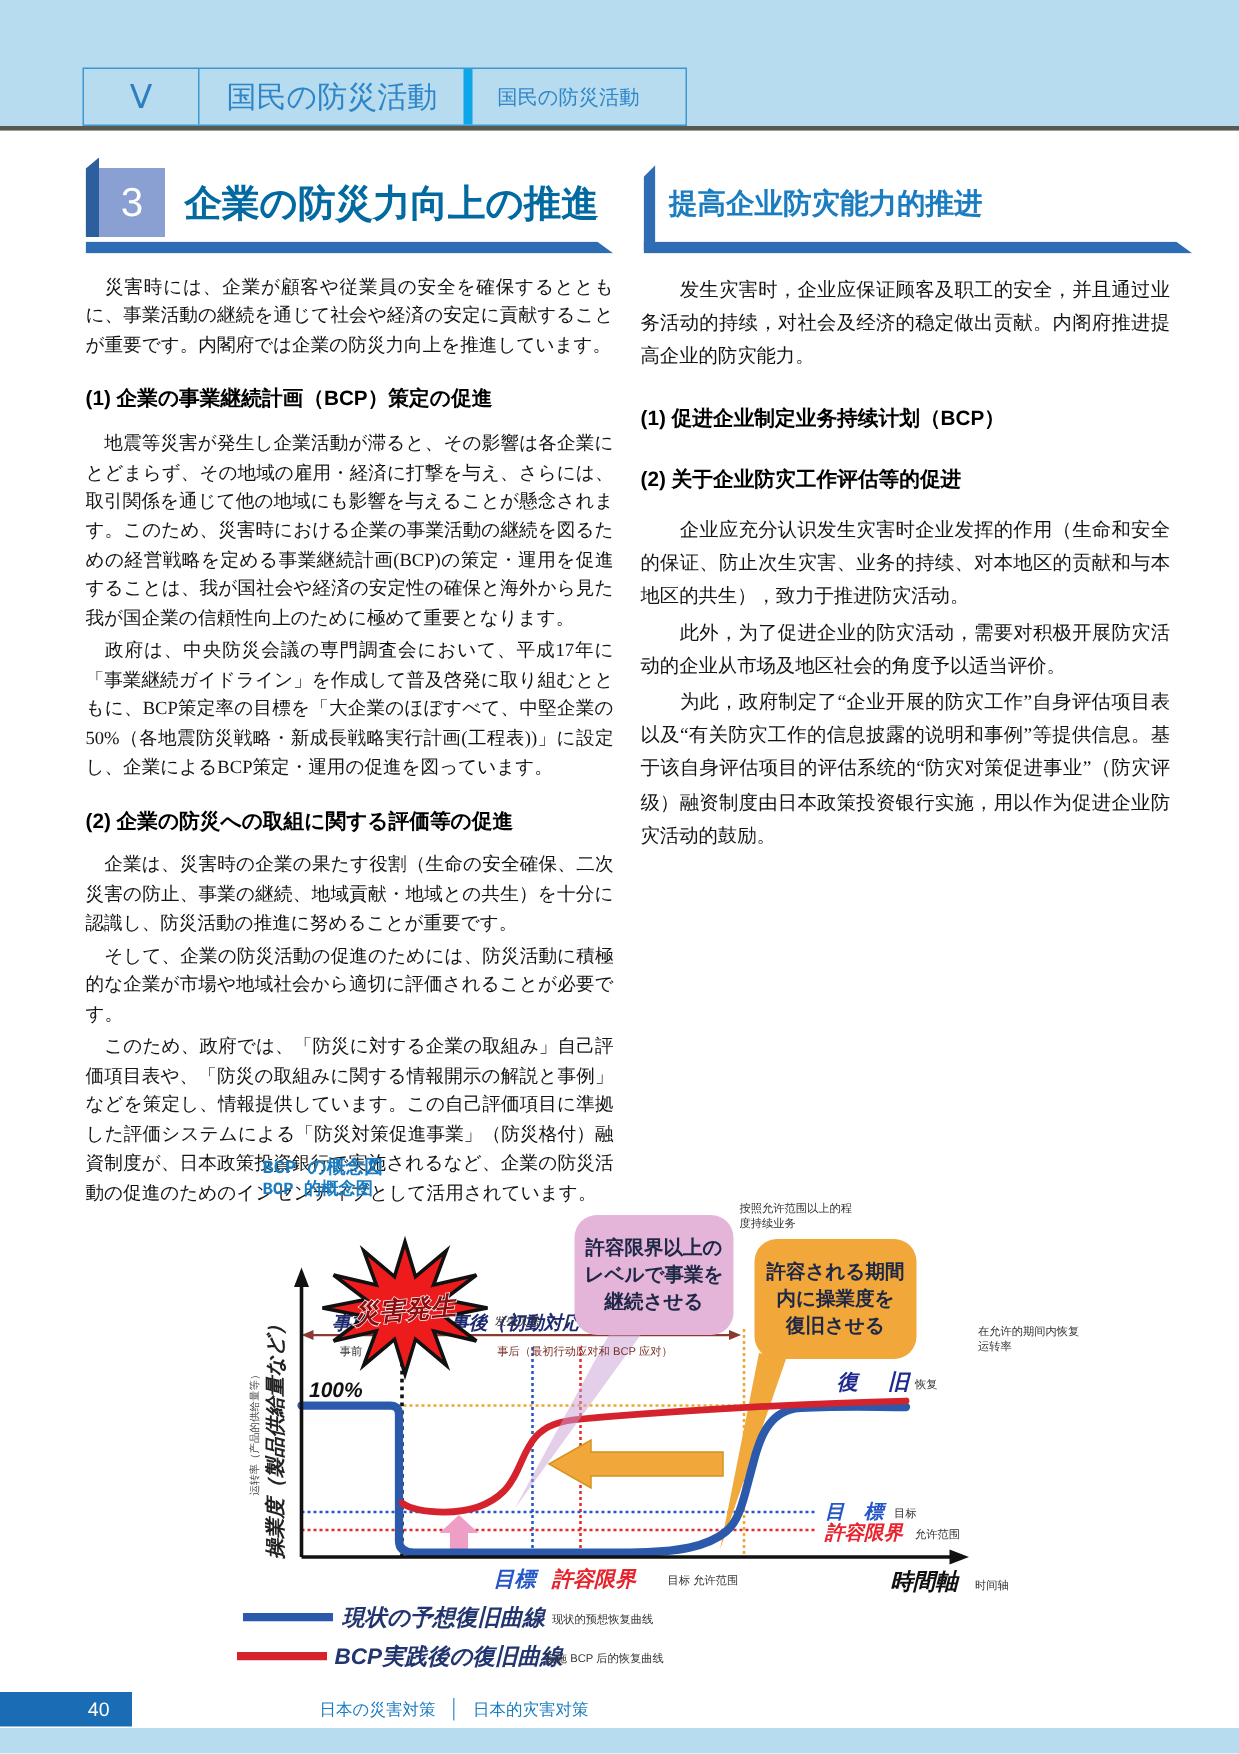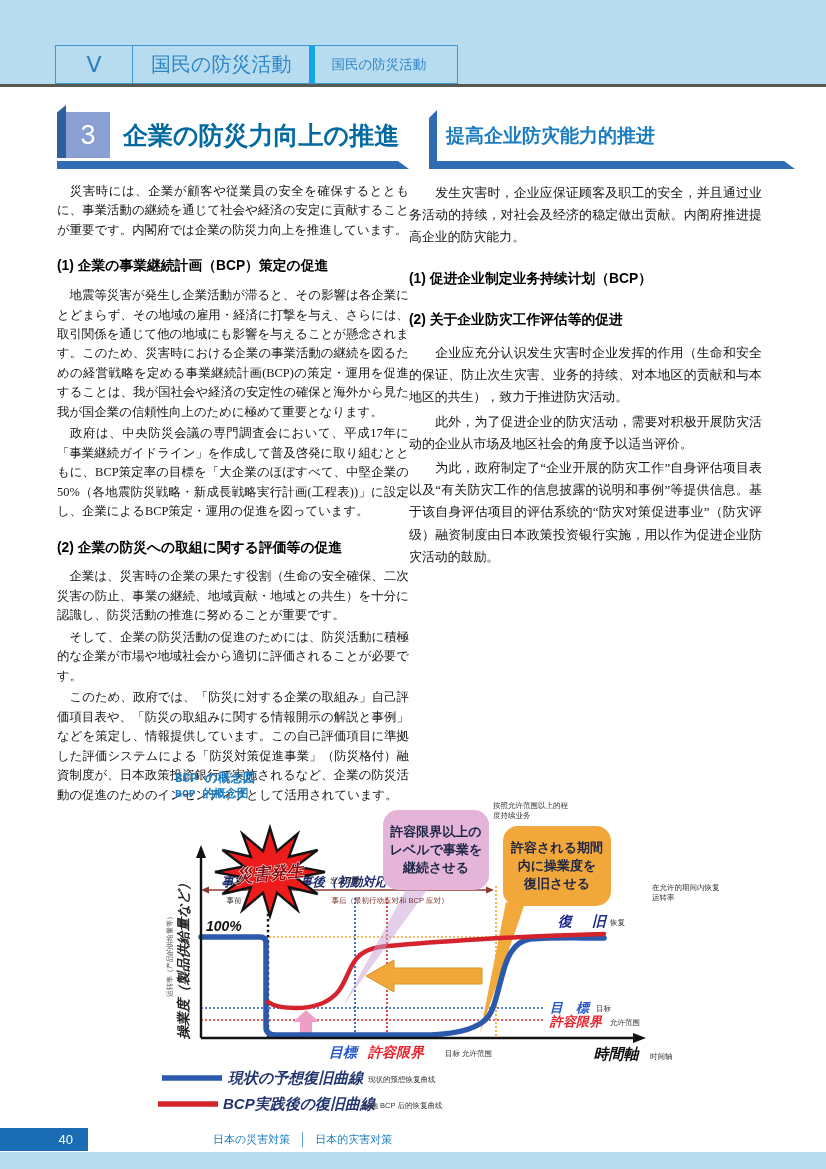--- a/index.html
+++ b/index.html
@@ -29,21 +29,21 @@
   .t-title-ja{font-family:"Liberation Sans",sans-serif;font-weight:bold;font-size:25px;
               color:#0369a1;white-space:nowrap;}
   .t-underbar{position:absolute;left:0;bottom:0;width:100%;height:8px;background:#2e6db4;
               clip-path:polygon(0 0,calc(100% - 11px) 0,100% 100%,0 100%);}
   .t-right{flex:1;position:relative;padding:0 0 9px 17px;}
   .t-vbar{position:absolute;left:0;top:0;width:8px;height:calc(100% - 2px);background:#2e6db4;
           clip-path:polygon(0 8px,100% 0,100% 100%,0 100%);}
   .t-title-zh{font-family:"Liberation Sans",sans-serif;font-weight:bold;font-size:19px;
               color:#1b7cc0;padding-top:13px;}
   
-  .columns{position:absolute;top:182px;left:57px;width:723px;display:flex;color:#141414;}
+  .columns{position:absolute;top:182px;left:57px;width:723px;display:flex;gap:18px;color:#141414;}
   .col-ja{width:352px;font-size:12.4px;line-height:1.57;text-align:justify;}
   .col-zh{width:353px;font-size:12.9px;line-height:1.72;text-align:justify;}
   .columns p{margin:0 0 2px 0;}
   .columns h4{font-family:"Liberation Sans",sans-serif;font-size:13.8px;font-weight:bold;
               color:#000;margin:15px 0 9px 0;}
   .col-zh h4{margin:18px 0 10px 0;}
   
   .diagram-title{position:absolute;top:772px;left:175px;font-family:Liberation Mono, monospace;
                  color:#1b7cc0;line-height:1.2;}
   .diagram-title .l1{font-size:12.5px;font-weight:bold;}

